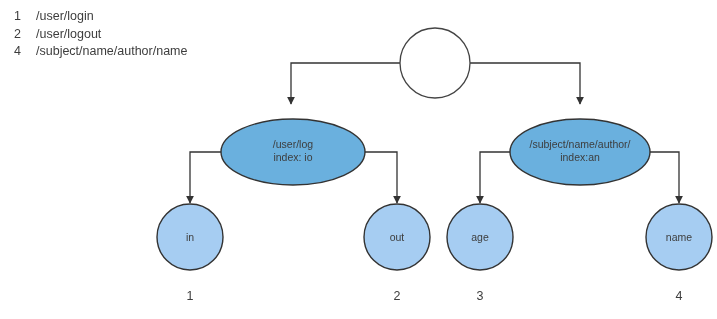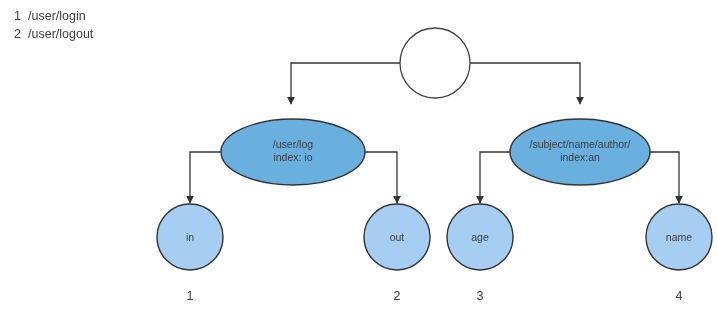--- a/index.html
+++ b/index.html
@@ -27,21 +27,21 @@
     white-space: nowrap;
   }
   .legend-row {
     display: block;
   }
   .legend-num {
     display: inline-block;
     min-width: 9px;
   }
   .legend-path {
-    margin-left: 5px;
+    margin-left: 13px;
   }
   svg.diagram {
     position: absolute;
     left: 0;
     top: 0;
     width: 717px;
     height: 319px;
   }
   text {
     font-family: "Liberation Sans", sans-serif;
@@ -85,20 +85,23 @@
 
 <div id="canvas">
 
   <div id="legend">
     <span class="legend-row">
       <span class="legend-num">1</span><span class="legend-path">/user/login</span>
     </span>
     <span class="legend-row">
       <span class="legend-num">2</span><span class="legend-path">/user/logout</span>
     </span>
+    <span class="legend-row">
+      <span class="legend-num">4</span><span class="legend-path">/subject/name/author/name</span>
+    </span>
   </div>
 
   <svg class="diagram" viewBox="0 0 717 319">
     <defs>
       <marker id="arrow" viewBox="0 0 10 10" refX="9" refY="5" markerWidth="6" markerHeight="6" orient="auto-start-reverse">
         <path d="M 0 0 L 10 5 L 0 10 z" fill="#333333"></path>
       </marker>
     </defs>
 
     <path class="edge" d="M 400 63 L 291 63 L 291 104" marker-end="url(#arrow)"></path>

